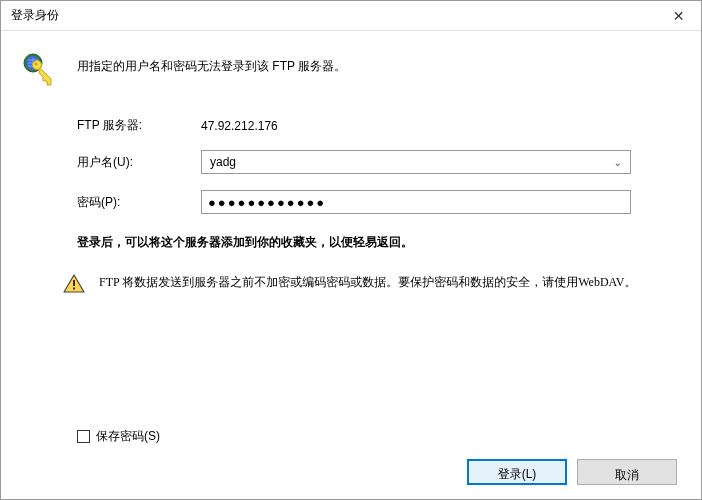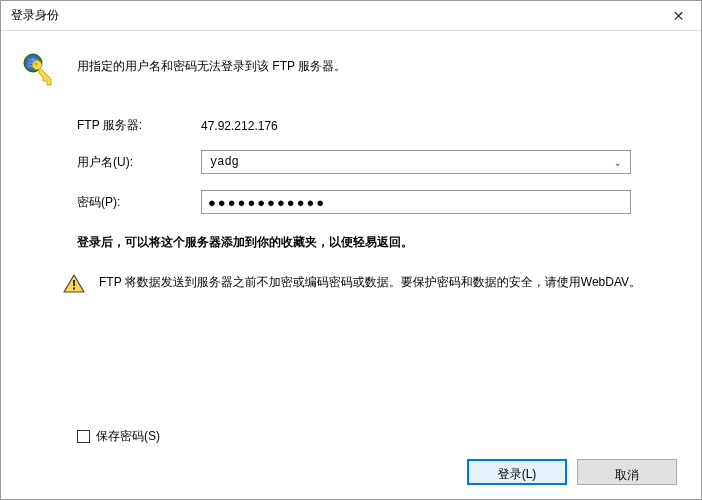--- a/index.html
+++ b/index.html
@@ -81,21 +81,21 @@
     align-items: center;
     padding: 0 6px;
     background: #fff;
     position: relative;
   }
   .combo input {
     border: none;
     outline: none;
     flex: 1;
     font-size: 12px;
-    font-family: Liberation Mono, monospace;
+    font-family: Liberation Sans, sans-serif;
     background: transparent;
   }
   .combo .chev {
     font-size: 10px;
     color: #555;
     padding: 0 2px;
   }
   .pw-input {
     width: 430px;
     height: 24px;
@@ -117,21 +117,21 @@
   }
   .warn-row {
     display: flex;
     align-items: flex-start;
     gap: 14px;
     margin-left: 40px;
     margin-right: 20px;
     margin-bottom: 10px;
   }
   .warn-icon { width: 22px; height: 22px; flex: 0 0 22px; margin-top: 2px; }
-  .warn-text { font-size: 12px; color: #000; line-height: 1.9; }
+  .warn-text { font-size: 12px; color: #000; line-height: 1.9; font-family: Liberation Serif, serif; }
   .spacer { flex: 1; }
   .check-row {
     margin-left: 54px;
     display: flex;
     gap: 140px;
     margin-bottom: 14px;
   }
   .chk {
     display: flex;
     align-items: center;

